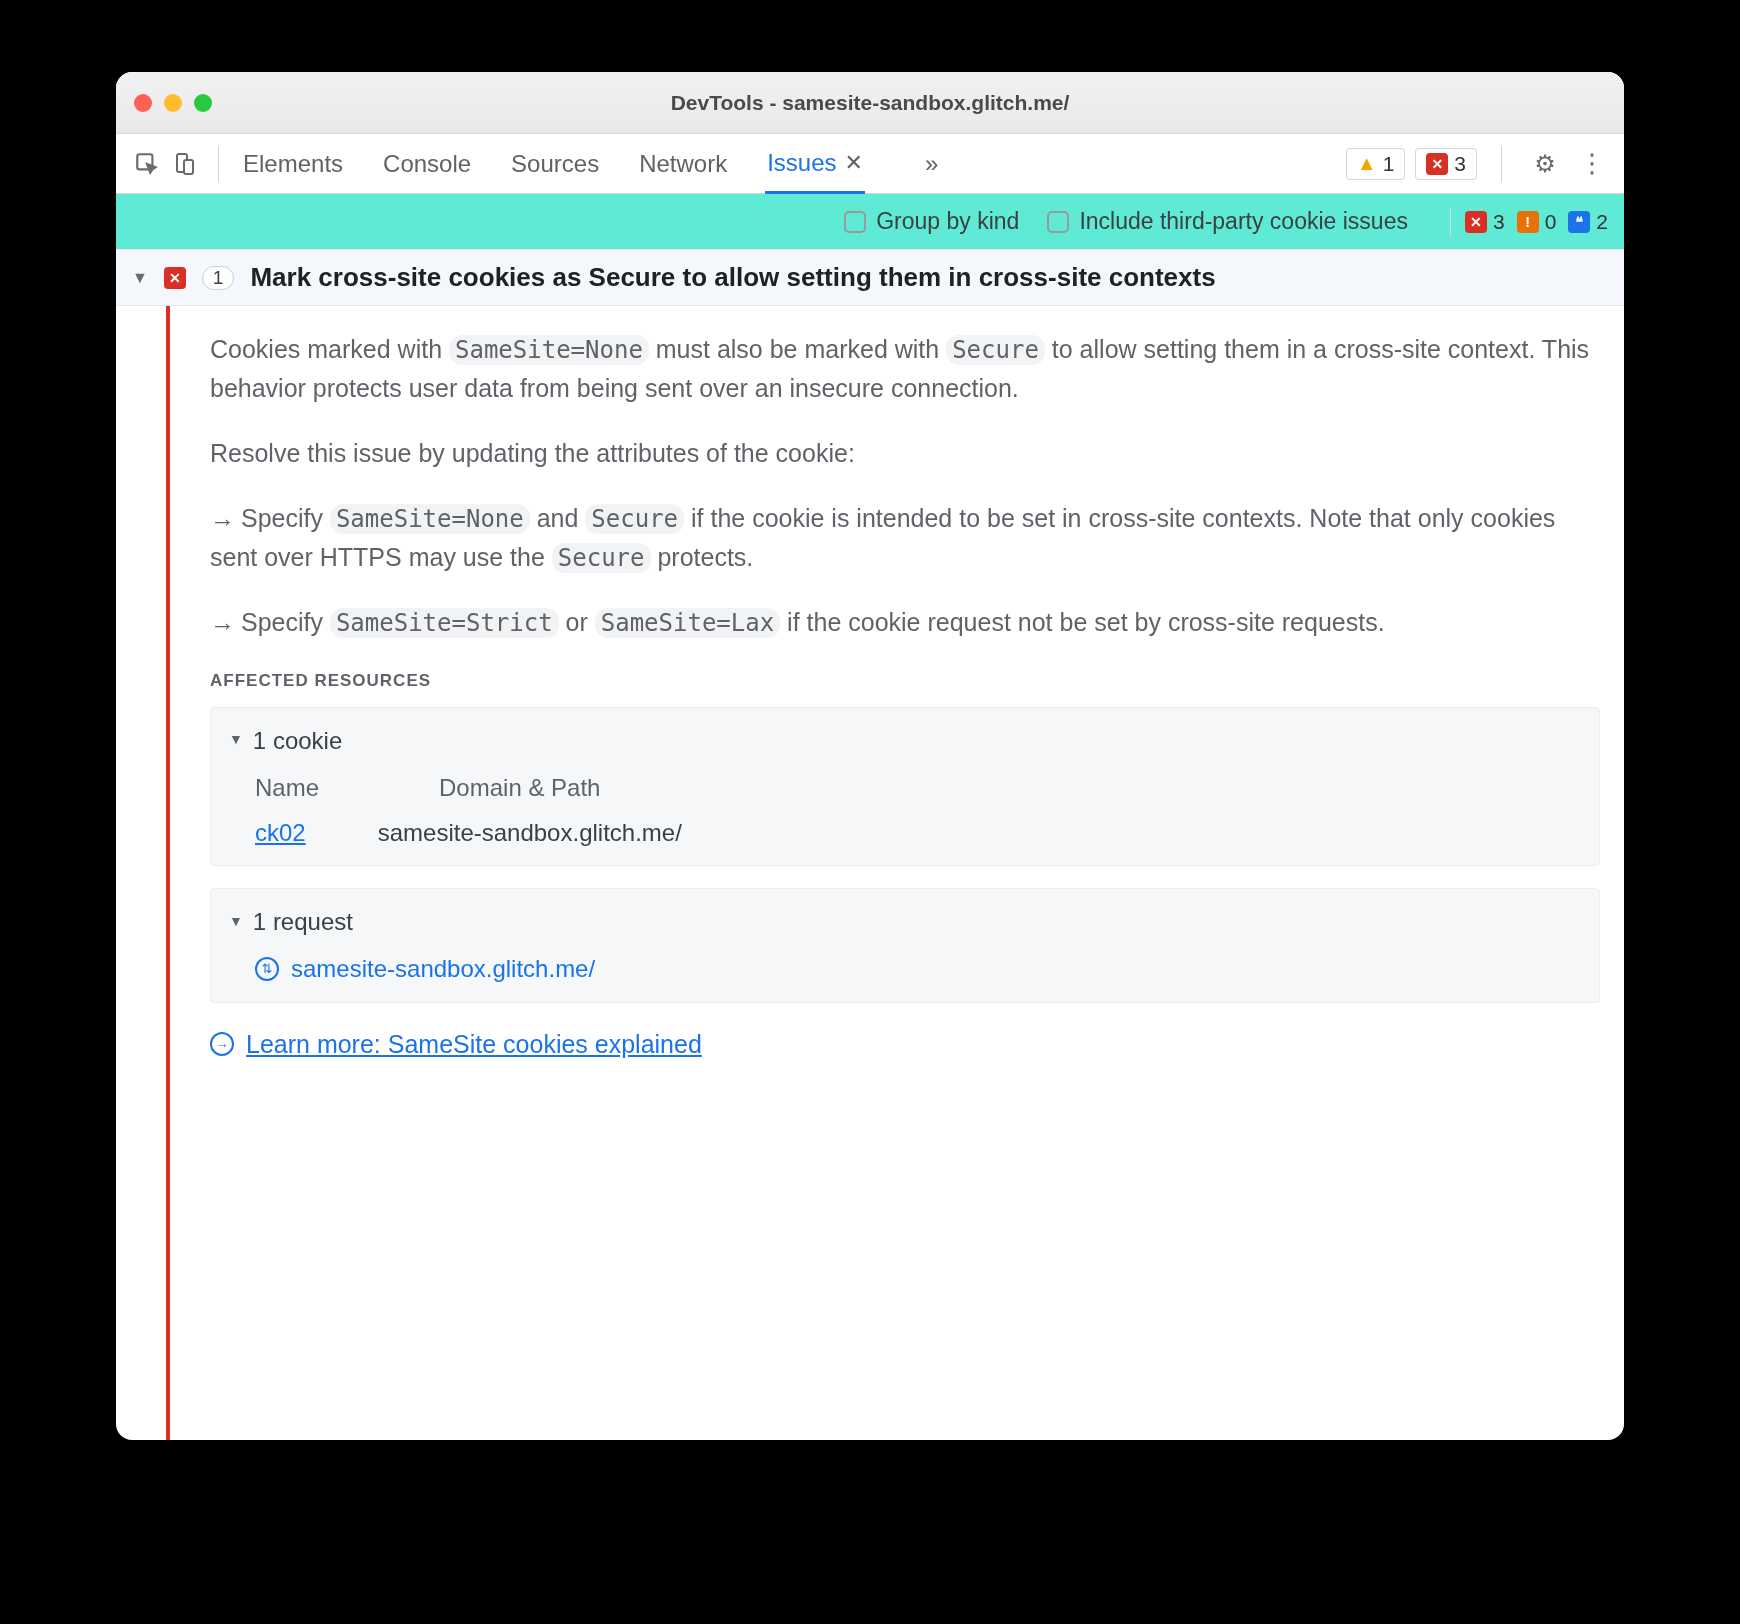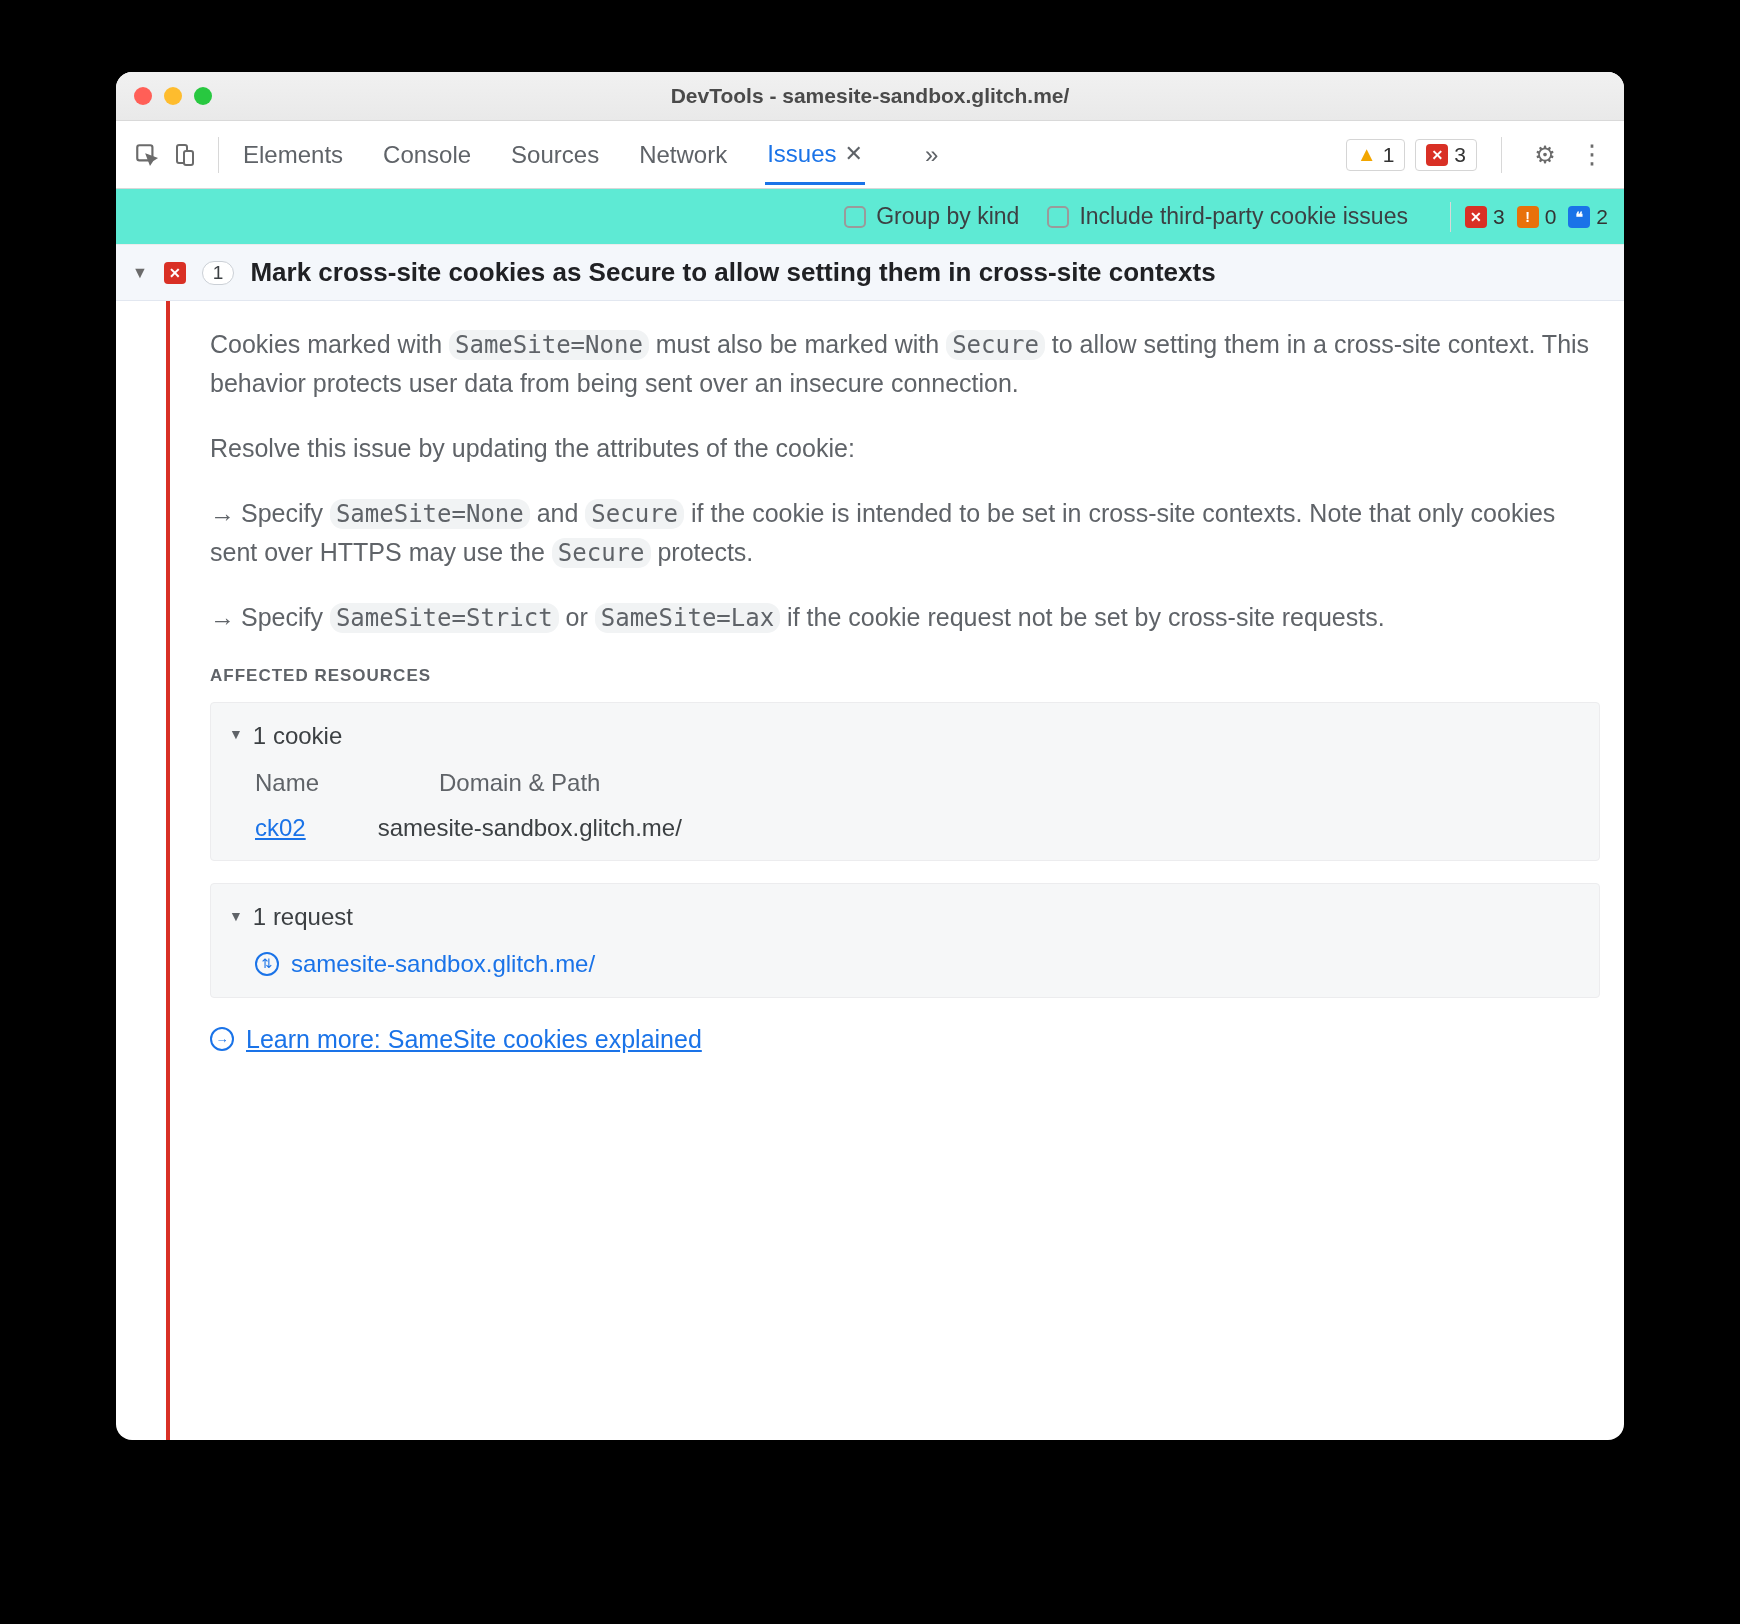--- a/index.html
+++ b/index.html
@@ -13,35 +13,35 @@
     position: absolute;
     left: 116px; top: 72px;
     width: 1508px; height: 1368px;
     background: #fff;
     border-radius: 16px;
     box-shadow: 0 30px 80px rgba(0,0,0,.55);
     overflow: hidden;
     display: flex; flex-direction: column;
   }
   .titlebar {
-    height: 49px;
+    height: 62px;
     background: linear-gradient(#f1f1f1,#e9e9e9);
     border-bottom: 1px solid #d9d9d9;
     display: flex; align-items: center;
     padding: 0 18px;
     position: relative;
   }
   .traffic { display:flex; gap:12px; }
   .dot { width:18px; height:18px; border-radius:50%; }
   .dot.r{ background:#ff5f57;} .dot.y{background:#febc2e;} .dot.g{background:#28c840;}
   .title { position:absolute; left:0; right:0; text-align:center;
     font-size:21px; font-weight:600; color:#4a4a4a; }
 
   .tabbar {
-    display:flex; align-items:center; height:68px;
+    display:flex; align-items:center; height:60px;
     border-bottom: 1px solid #d8d8d8; background:#fff;
     padding: 0 12px;
   }
   .tabbar .iconbtn { width:38px; height:38px; display:flex; align-items:center; justify-content:center; color:#6b6b6b; }
   .tabbar .sep { width:1px; height:36px; background:#d8d8d8; margin:0 14px; }
   .tabs { display:flex; gap:36px; margin-left:8px; color:#5f6368; font-size:24px; align-items:center; }
   .tab { padding:14px 2px; cursor:pointer; display:flex; align-items:center; gap:8px; }
   .tab.active { color:#1a73e8; border-bottom:3px solid #1a73e8; margin-bottom:-1px; }
   .close-x { color:#5f6368; font-size:22px; }
   .chevmore { color:#5f6368; margin-left:24px; }

